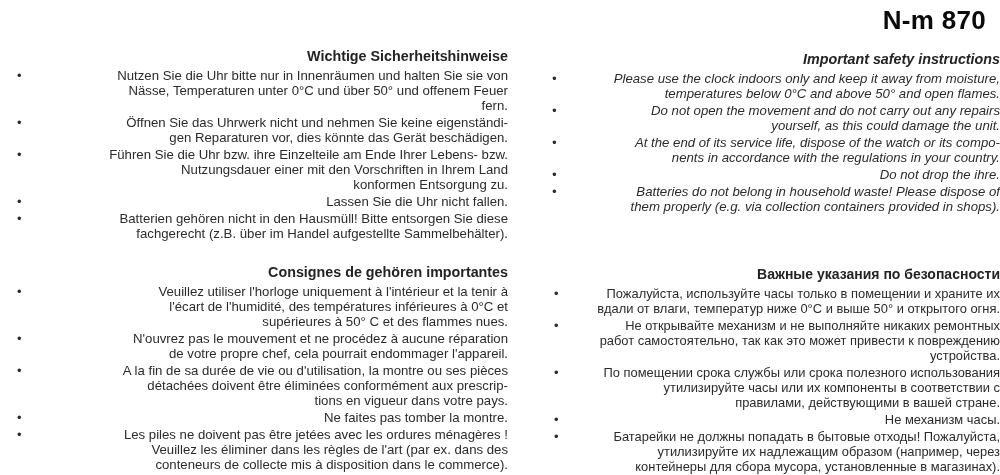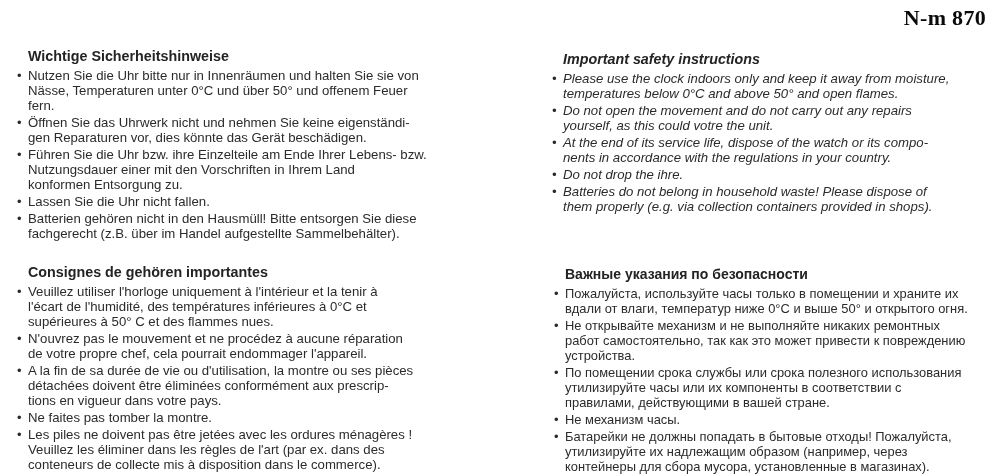--- a/index.html
+++ b/index.html
@@ -7,25 +7,24 @@
     width:1000px; height:475px;
     background:#ffffff;
     position:relative;
     overflow:hidden;
     font-family:"Liberation Sans", sans-serif;
     color:#2b2b2b;
     -webkit-font-smoothing:antialiased;
   }
   .model-number {
     position:absolute; top:5px; right:14px;
-    font-size:22px; font-weight:700; color:#0a0a0a;
+    font-size:26px; font-weight:700; color:#0a0a0a;
     letter-spacing:0.3px;
-    font-family:Liberation Serif, serif;
   }
-  .section { position:absolute; }
+  .section { position:absolute;text-align:right; }
   .section h2 {
     margin:0 0 4px 0;
     font-size:14.3px; line-height:15px; font-weight:700;
     color:#232323;
   }
   .section ul { list-style:none; margin:0; padding:0; }
   .section li {
     position:relative;
     margin:0 0 2px 0;
     font-size:13.2px; line-height:15px;
@@ -85,21 +84,21 @@
   <h2>Important safety instructions</h2>
   <ul>
     <li>
         <span class="marker">•</span>
         <span class="li-text">Please use the clock indoors only and keep it away from moisture,
 temperatures below 0°C and above 50° and open flames.</span>
       </li>
     <li>
         <span class="marker">•</span>
         <span class="li-text">Do not open the movement and do not carry out any repairs
-yourself, as this could votre the unit.</span>
+yourself, as this could damage the unit.</span>
       </li>
     <li>
         <span class="marker">•</span>
         <span class="li-text">At the end of its service life, dispose of the watch or its compo-
 nents in accordance with the regulations in your country.</span>
       </li>
     <li>
         <span class="marker">•</span>
         <span class="li-text">Do not drop the ihre.</span>
       </li>

